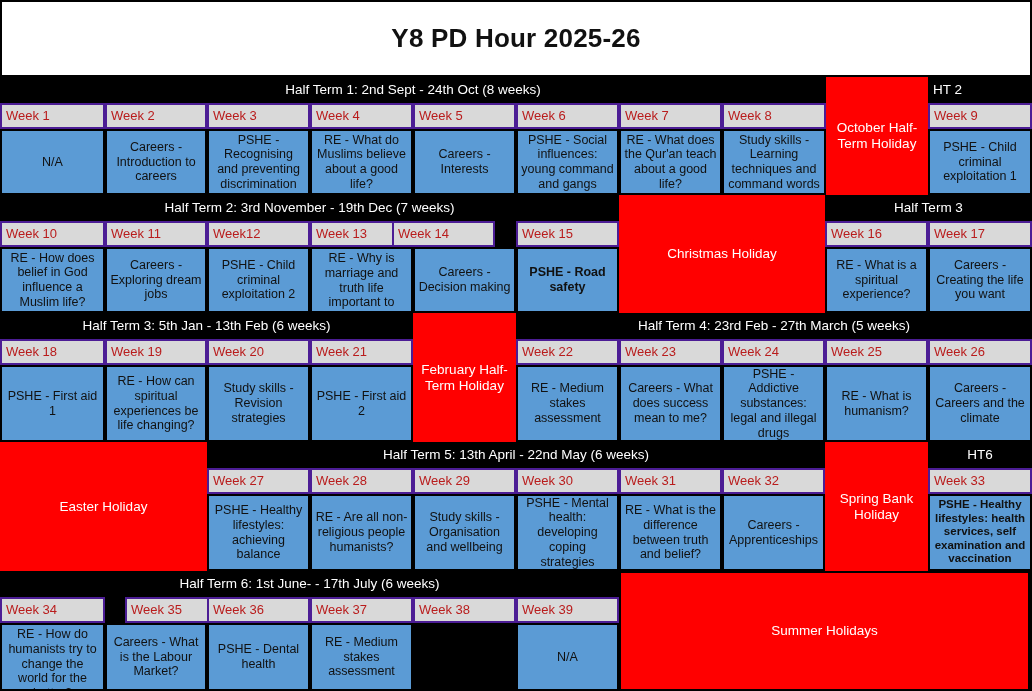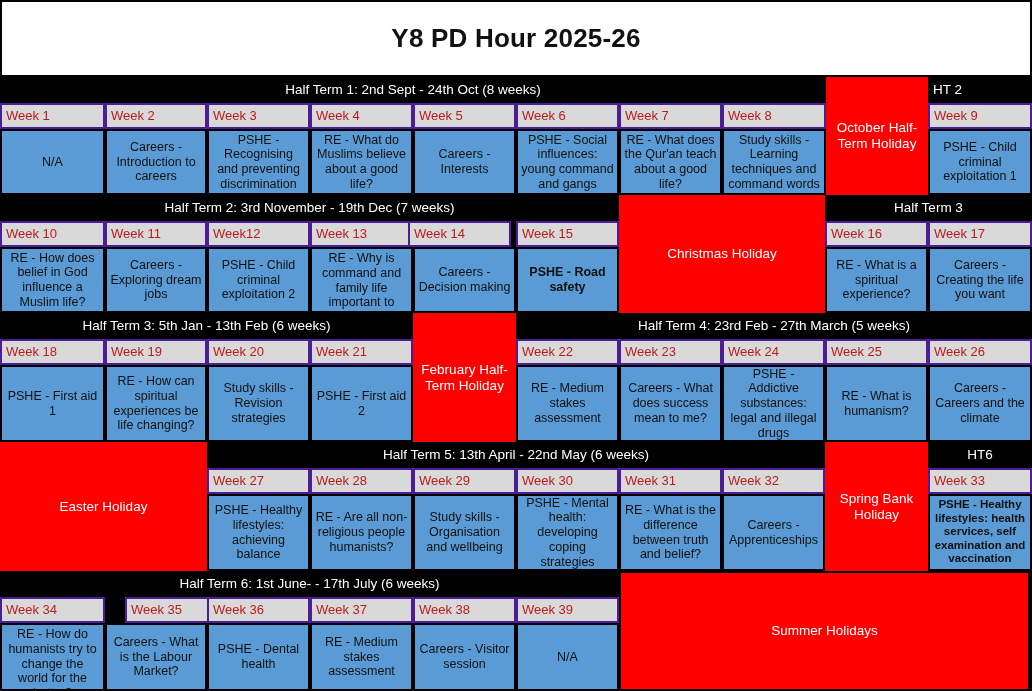--- a/index.html
+++ b/index.html
@@ -106,29 +106,29 @@
 
     <div class="cell holiday noborder" style="left:826px;top:0px;width:102px;height:118px;">October Half-Term Holiday</div>
 
     <div class="cell banner" style="left:0px;top:118px;width:619px;height:26px;">Half Term 2: 3rd November - 19th Dec (7 weeks)</div>
     <div class="cell banner" style="left:825px;top:118px;width:207px;height:26px;">Half Term 3</div>
 
     <div class="cell weeklabel" style="left:0px;top:144px;width:105px;height:26px;">Week 10</div>
     <div class="cell weeklabel" style="left:105px;top:144px;width:102px;height:26px;">Week 11</div>
     <div class="cell weeklabel" style="left:207px;top:144px;width:103px;height:26px;">Week12</div>
     <div class="cell weeklabel" style="left:310px;top:144px;width:103px;height:26px;">Week 13</div>
-    <div class="cell weeklabel" style="left:408px;top:144px;width:103px;height:26px;">Week 14</div>
+    <div class="cell weeklabel" style="left:392px;top:144px;width:103px;height:26px;">Week 14</div>
     <div class="cell weeklabel" style="left:516px;top:144px;width:103px;height:26px;">Week 15</div>
     <div class="cell weeklabel" style="left:825px;top:144px;width:103px;height:26px;">Week 16</div>
     <div class="cell weeklabel" style="left:928px;top:144px;width:104px;height:26px;">Week 17</div>
 
     <div class="cell topic" style="left:0px;top:170px;width:105px;height:66px;">RE - How does belief in God influence a Muslim life?</div>
     <div class="cell topic" style="left:105px;top:170px;width:102px;height:66px;">Careers - Exploring dream jobs</div>
     <div class="cell topic" style="left:207px;top:170px;width:103px;height:66px;">PSHE - Child criminal exploitation 2</div>
-    <div class="cell topic clip" style="left:310px;top:170px;width:103px;height:66px;">RE - Why is command and family life important to</div>
+    <div class="cell topic clip" style="left:310px;top:170px;width:103px;height:66px;">RE - Why is marriage and truth life important to</div>
     <div class="cell topic" style="left:413px;top:170px;width:103px;height:66px;">Careers - Decision making</div>
     <div class="cell topic" style="left:516px;top:170px;width:103px;height:66px;font-weight:bold;">PSHE - Road safety</div>
     <div class="cell topic" style="left:825px;top:170px;width:103px;height:66px;">RE - What is a spiritual experience?</div>
     <div class="cell topic" style="left:928px;top:170px;width:104px;height:66px;">Careers - Creating the life you want</div>
 
     <div class="cell holiday noborder" style="left:619px;top:118px;width:206px;height:118px;">Christmas Holiday</div>
 
     <div class="cell banner" style="left:0px;top:236px;width:413px;height:26px;">Half Term 3: 5th Jan - 13th Feb (6 weeks)</div>
     <div class="cell banner" style="left:516px;top:236px;width:516px;height:26px;">Half Term 4: 23rd Feb - 27th March (5 weeks)</div>
 
@@ -182,19 +182,18 @@
     <div class="cell weeklabel" style="left:105px;top:520px;width:102px;height:26px;margin-left:20px;">Week 35</div>
     <div class="cell weeklabel" style="left:207px;top:520px;width:103px;height:26px;">Week 36</div>
     <div class="cell weeklabel" style="left:310px;top:520px;width:103px;height:26px;">Week 37</div>
     <div class="cell weeklabel" style="left:413px;top:520px;width:103px;height:26px;">Week 38</div>
     <div class="cell weeklabel" style="left:516px;top:520px;width:103px;height:26px;">Week 39</div>
 
     <div class="cell topic clip" style="left:0px;top:546px;width:105px;height:68px;">RE - How do humanists try to change the world for the better?</div>
     <div class="cell topic" style="left:105px;top:546px;width:102px;height:68px;">Careers - What is the Labour Market?</div>
     <div class="cell topic" style="left:207px;top:546px;width:103px;height:68px;">PSHE - Dental health</div>
     <div class="cell topic" style="left:310px;top:546px;width:103px;height:68px;">RE - Medium stakes assessment</div>
-    <div class="cell topic" style="left:413px;top:546px;width:103px;height:68px;">Careers - Visitor session</div>
     <div class="cell topic" style="left:516px;top:546px;width:103px;height:68px;">N/A</div>
 
     <div class="cell holiday" style="left:619px;top:494px;width:411px;height:120px;border-width:2px;">Summer Holidays</div>
 
   </div>
 </div>
 
 </body></html>

